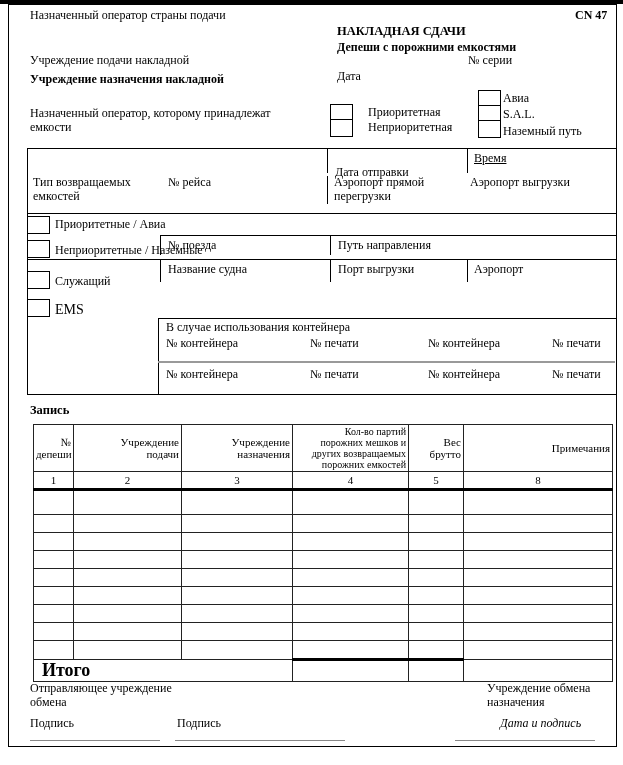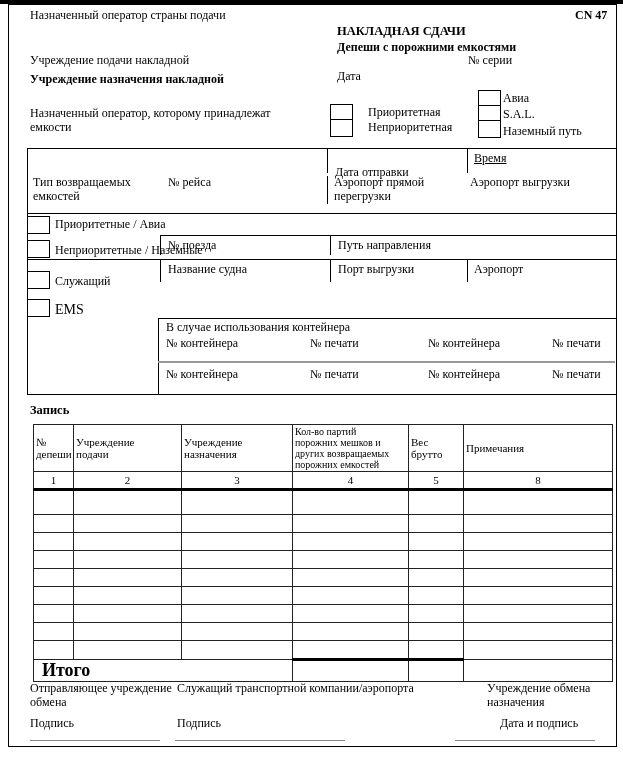--- a/index.html
+++ b/index.html
@@ -9,21 +9,21 @@
   .b{font-weight:bold;}
   .sm{font-size:14px;}
   .line{position:absolute;background:#000;}
   .gline{position:absolute;background:#999;}
   .box{position:absolute;border:1px solid #000;background:transparent;}
   .cb{position:absolute;width:21px;height:16px;border:1px solid #000;background:#fff;}
   .sig{position:absolute;height:1px;background:#888;}
 
   table.rec{position:absolute;left:33px;top:424px;width:579px;border-collapse:collapse;table-layout:fixed;}
   table.rec td{border:1px solid #222;padding:0 2px;overflow:hidden;}
-  table.rec tr.hdr td{height:46px;font-size:11px;line-height:12px;text-align:left;vertical-align:middle;white-space:pre-line;}
+  table.rec tr.hdr td{height:46px;font-size:11px;line-height:12px;text-align:right;vertical-align:middle;white-space:pre-line;}
   table.rec tr.hdr td.c4{font-size:10px;line-height:11px;}
   table.rec tr.nums td{height:16px;font-size:11px;text-align:center;border-bottom:3px solid #000;}
   table.rec tr.r1 td{height:23px;}
   table.rec tr.r td{height:17px;}
   table.rec tr.tot td{height:20px;}
   table.rec tr.tot td.lbl{font-size:18px;font-weight:bold;padding-left:8px;}
   table.rec tr.tot td.th{border-top:3px solid #000;}
 </style>
 </head>
 <body>
@@ -219,25 +219,24 @@
       <td class="lbl" colspan="3">Итого</td>
       <td class="th"></td>
       <td class="th"></td>
       <td></td>
     </tr>
   </tbody>
     </table>
 
   <div class="t" style="left:30px;top:681px;">Отправляющее учреждение</div>
   <div class="t" style="left:30px;top:695px;">обмена</div>
-  <div class="t" style="left:177px;top:681px;">Служащий транспортной компании/аэропорта</div>
   <div class="t" style="left:487px;top:681px;">Учреждение обмена</div>
   <div class="t" style="left:487px;top:695px;">назначения</div>
 
   <div class="t" style="left:30px;top:716px;">Подпись</div>
   <div class="t" style="left:177px;top:716px;">Подпись</div>
-  <div class="t" style="left:500px;top:716px;">Дата и подпись</div>
+  <div class="t" style="left:500px;top:716px;font-style:italic;">Дата и подпись</div>
 
   <div class="sig" style="left:30px;top:740px;width:130px;"></div>
   <div class="sig" style="left:175px;top:740px;width:170px;"></div>
   <div class="sig" style="left:455px;top:740px;width:140px;"></div>
 
 </div>
 
 </body></html>

